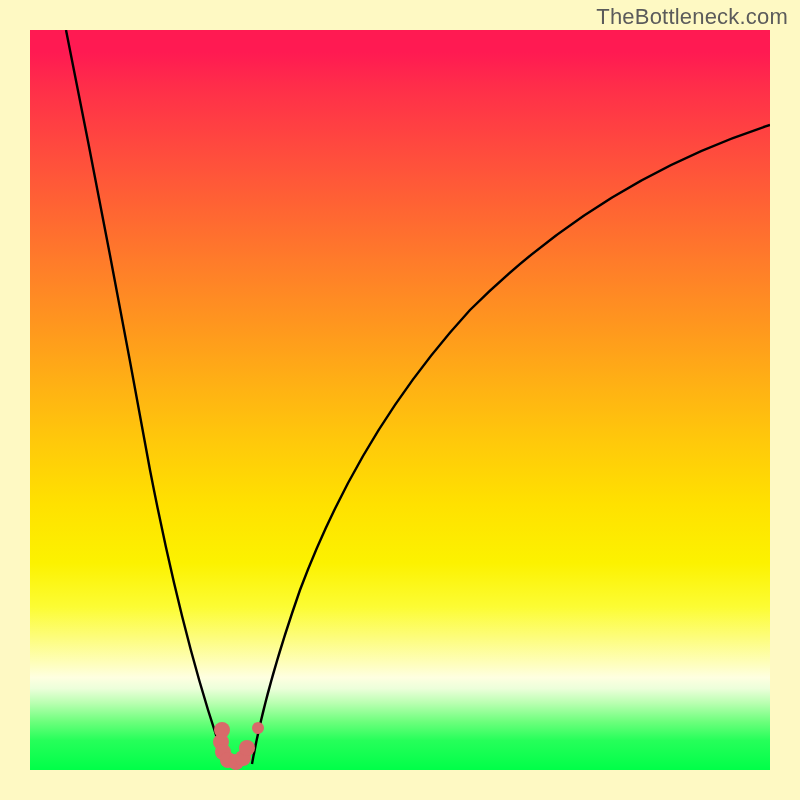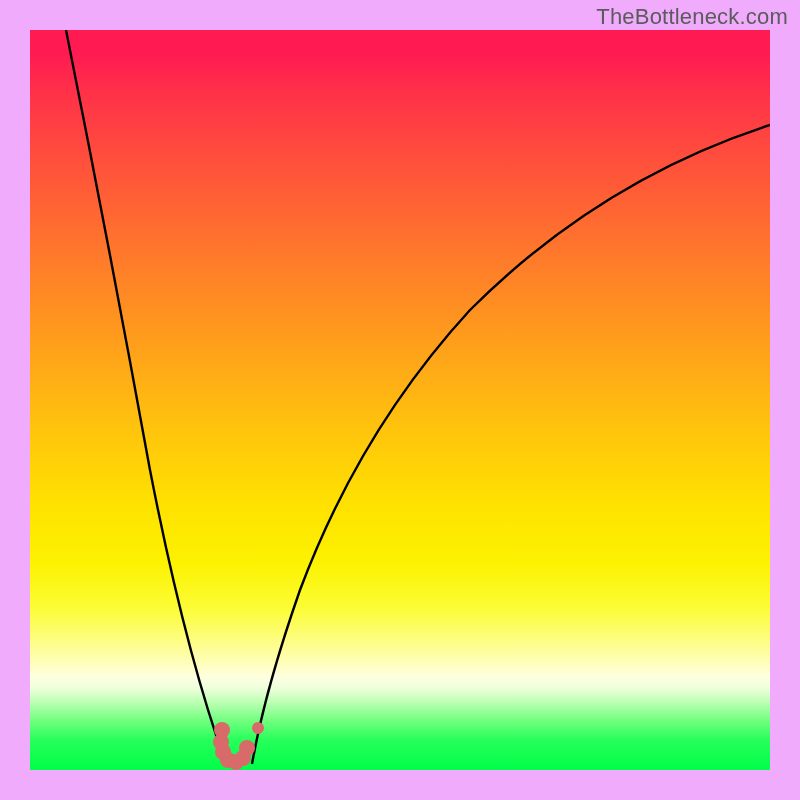--- a/index.html
+++ b/index.html
@@ -7,21 +7,21 @@
     padding: 0;
     width: 800px;
     height: 800px;
     overflow: hidden;
     background: #000;
     font-family: Arial, Helvetica, sans-serif;
   }
   .frame {
     position: absolute;
     inset: 0;
-    background: #f0abfc;
+    background: #fef9c3;
   }
   .plot {
     position: absolute;
     left: 30px;
     top: 30px;
     width: 740px;
     height: 740px;
     overflow: hidden;
   }
   .grad {

